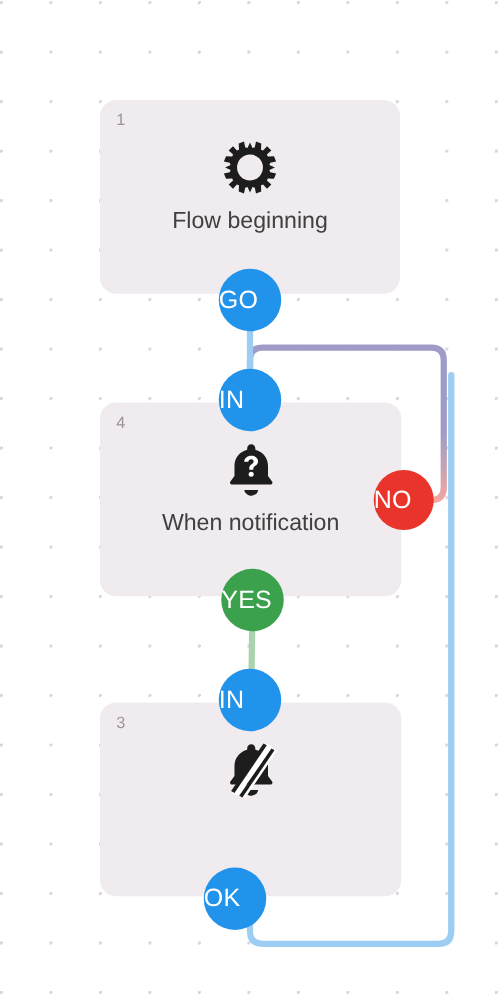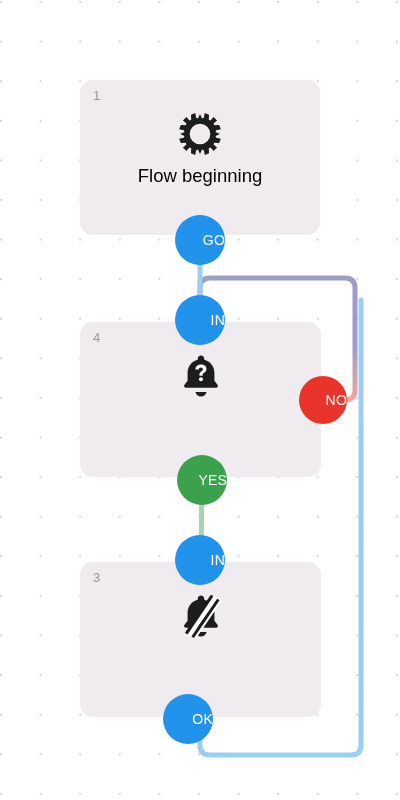--- a/index.html
+++ b/index.html
@@ -54,31 +54,31 @@
     justify-content: center;
   }
   .node-icon svg { display: block; }
   .node-title {
     position: absolute;
     left: 0;
     right: 0;
     top: 86px;
     text-align: center;
     font-size: 18.5px;
-    color: #000000;
+    color: #404040;
     line-height: 1.1;
   }
   .port {
     position: absolute;
     border-radius: 50%;
     display: flex;
     align-items: center;
-    justify-content: flex-end;
+    justify-content: flex-start;
     color: #ffffff;
-    font-size: 14px;
+    font-size: 20px;
     letter-spacing: 0.2px;
     z-index: 4;
     user-select: none;
   }
   .port-blue  { background: #2293ea; }
   .port-green { background: #3ba14c; }
   .port-red   { background: #e8342a; }
 </style>
 </head>
 <body>
@@ -117,20 +117,21 @@
   <div class="node-card" style="left:80px; top:322px; width:241px; height:155px;">
     <div class="node-index">4</div>
     <div class="node-icon">
       <svg width="46" height="46" viewBox="0 0 24 24">
         <path fill="#1d1d1d" d="M12 1.3c-.95 0-1.7.75-1.7 1.7v.55C7.2 4.3 5 7.05 5 10.3v4.2l-1.7 2.25c-.4.55 0 1.35.68 1.35h16.04c.68 0 1.08-.8.68-1.35L19 14.5v-4.2c0-3.25-2.2-6-5.3-6.75V3c0-.95-.75-1.7-1.7-1.7Z"></path>
         <path fill="#1d1d1d" d="M12 22.7c1.45 0 2.65-1.05 2.9-2.4H9.1c.25 1.35 1.45 2.4 2.9 2.4Z"></path>
         <path fill="#ffffff" d="M11.95 6.05c-1.62 0-2.78 1-2.9 2.5h1.73c.07-.62.5-1.03 1.14-1.03.62 0 1.06.38 1.06.92 0 .46-.2.72-.84 1.15-.72.48-1.02.96-.98 1.78l.1.52h1.6v-.43c0-.5.18-.76.85-1.2.78-.52 1.14-1.1 1.14-1.92 0-1.34-1.16-2.29-2.9-2.29Z"></path>
         <circle fill="#ffffff" cx="11.98" cy="13.75" r="1.05"></circle>
       </svg>
     </div>
+    <div class="node-title">When notification</div>
   </div>
 
   <div class="node-card" style="left:80px; top:562px; width:241px; height:155px;">
     <div class="node-index">3</div>
     <div class="node-icon">
       <svg width="46" height="46" viewBox="0 0 24 24">
         <path fill="#1d1d1d" d="M12 1.3c-.95 0-1.7.75-1.7 1.7v.55C7.2 4.3 5 7.05 5 10.3v4.2l-1.7 2.25c-.4.55 0 1.35.68 1.35h16.04c.68 0 1.08-.8.68-1.35L19 14.5v-4.2c0-3.25-2.2-6-5.3-6.75V3c0-.95-.75-1.7-1.7-1.7Z"></path>
         <path fill="#1d1d1d" d="M12 22.7c1.45 0 2.65-1.05 2.9-2.4H9.1c.25 1.35 1.45 2.4 2.9 2.4Z"></path>
         <path fill="#ffffff" d="M18.4 1.0 21.1 2.55 6.5 23.0 3.8 21.45 Z"></path>
         <path fill="#1d1d1d" d="M17.1 0.9 18.5 1.7 5.0 21.6 3.6 20.8 Z"></path>

